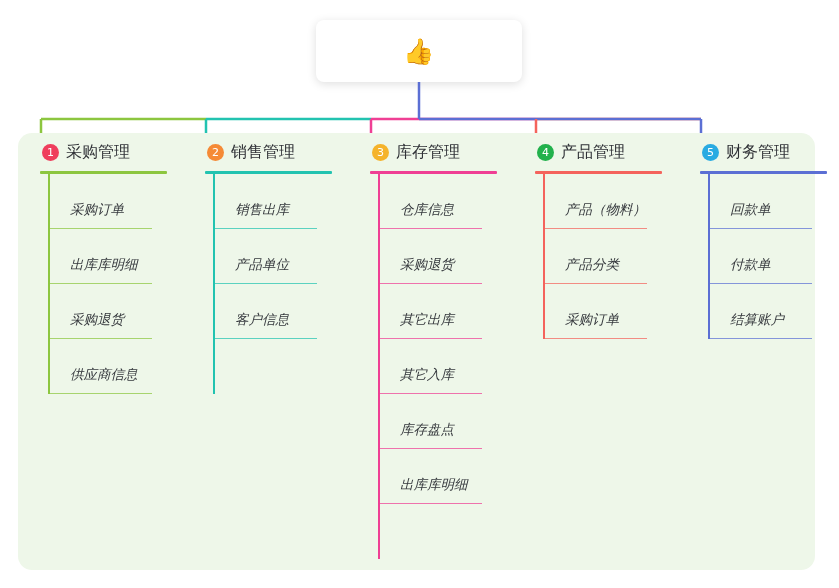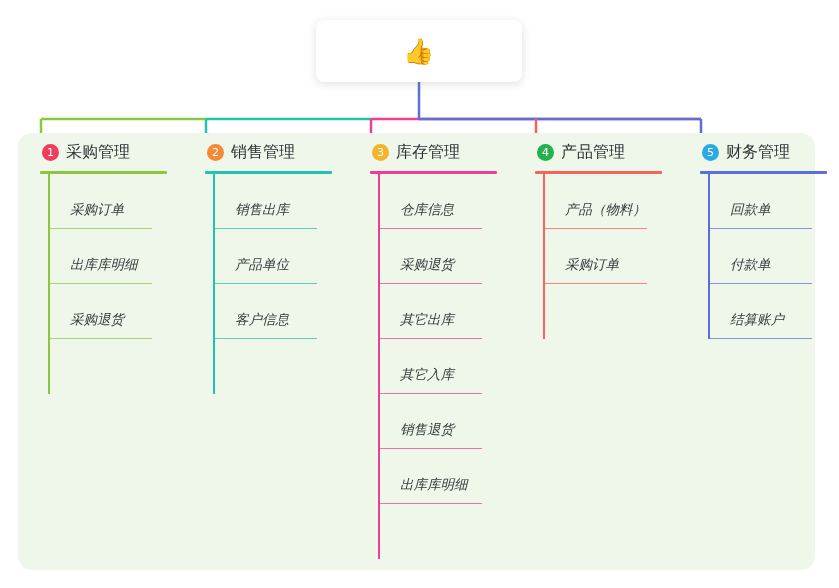--- a/index.html
+++ b/index.html
@@ -191,20 +191,24 @@
             <div class="item-rule" style="background: rgb(140, 198, 63); opacity: 0.72;"></div>
           </div>
           <div class="item">
             <span class="item-label">出库库明细</span>
             <div class="item-rule" style="background: rgb(140, 198, 63); opacity: 0.72;"></div>
           </div>
           <div class="item">
             <span class="item-label">采购退货</span>
             <div class="item-rule" style="background: rgb(140, 198, 63); opacity: 0.72;"></div>
           </div>
+          <div class="item">
+            <span class="item-label">供应商信息</span>
+            <div class="item-rule" style="background: rgb(140, 198, 63); opacity: 0.72;"></div>
+          </div>
         </div>
       </div>
       <div class="column col-1">
         <div class="col-header">
           <span class="badge" style="background: rgb(245, 138, 54);">2</span>
           <span class="col-title">销售管理</span>
         </div>
         <div class="col-rule" style="background: rgb(34, 195, 176);"></div>
         <div class="col-body">
           <div class="stem" style="background: rgb(34, 195, 176); height: 220px;"></div>
@@ -240,21 +244,21 @@
           </div>
           <div class="item">
             <span class="item-label">其它出库</span>
             <div class="item-rule" style="background: rgb(239, 63, 148); opacity: 0.72;"></div>
           </div>
           <div class="item">
             <span class="item-label">其它入库</span>
             <div class="item-rule" style="background: rgb(239, 63, 148); opacity: 0.72;"></div>
           </div>
           <div class="item">
-            <span class="item-label">销售退货</span>
+            <span class="item-label">库存盘点</span>
             <div class="item-rule" style="background: rgb(239, 63, 148); opacity: 0.72;"></div>
           </div>
           <div class="item">
             <span class="item-label">出库库明细</span>
             <div class="item-rule" style="background: rgb(239, 63, 148); opacity: 0.72;"></div>
           </div>
         </div>
       </div>
       <div class="column col-3">
         <div class="col-header">
@@ -262,20 +266,24 @@
           <span class="col-title">产品管理</span>
         </div>
         <div class="col-rule" style="background: rgb(244, 99, 92);"></div>
         <div class="col-body">
           <div class="stem" style="background: rgb(244, 99, 92); height: 165px;"></div>
           <div class="item">
             <span class="item-label">产品（物料）</span>
             <div class="item-rule" style="background: rgb(244, 99, 92); opacity: 0.72;"></div>
           </div>
           <div class="item">
+            <span class="item-label">产品分类</span>
+            <div class="item-rule" style="background: rgb(244, 99, 92); opacity: 0.72;"></div>
+          </div>
+          <div class="item">
             <span class="item-label">采购订单</span>
             <div class="item-rule" style="background: rgb(244, 99, 92); opacity: 0.72;"></div>
           </div>
         </div>
       </div>
       <div class="column col-4">
         <div class="col-header">
           <span class="badge" style="background: rgb(41, 171, 226);">5</span>
           <span class="col-title">财务管理</span>
         </div>

